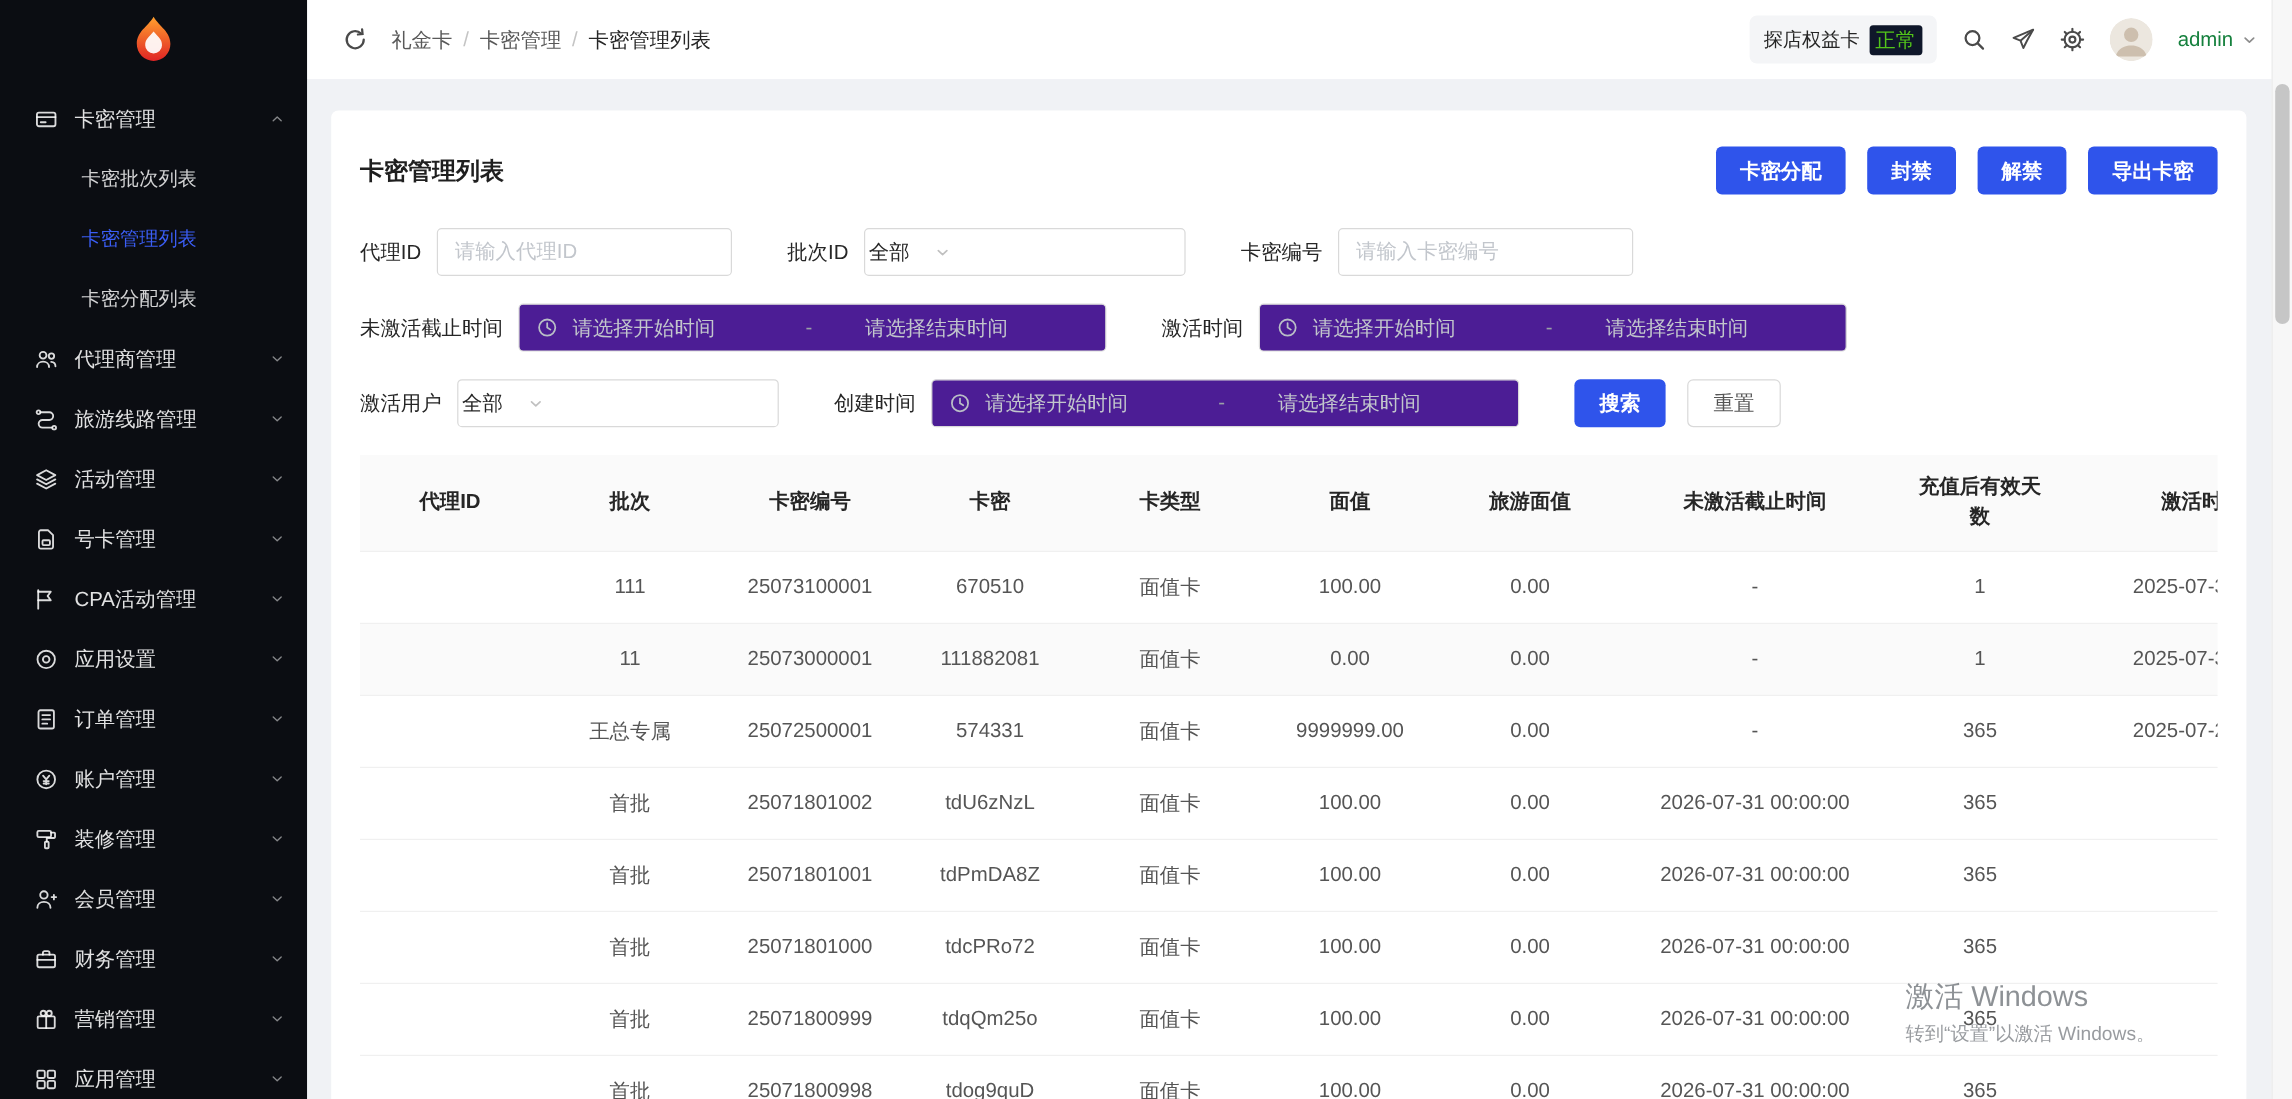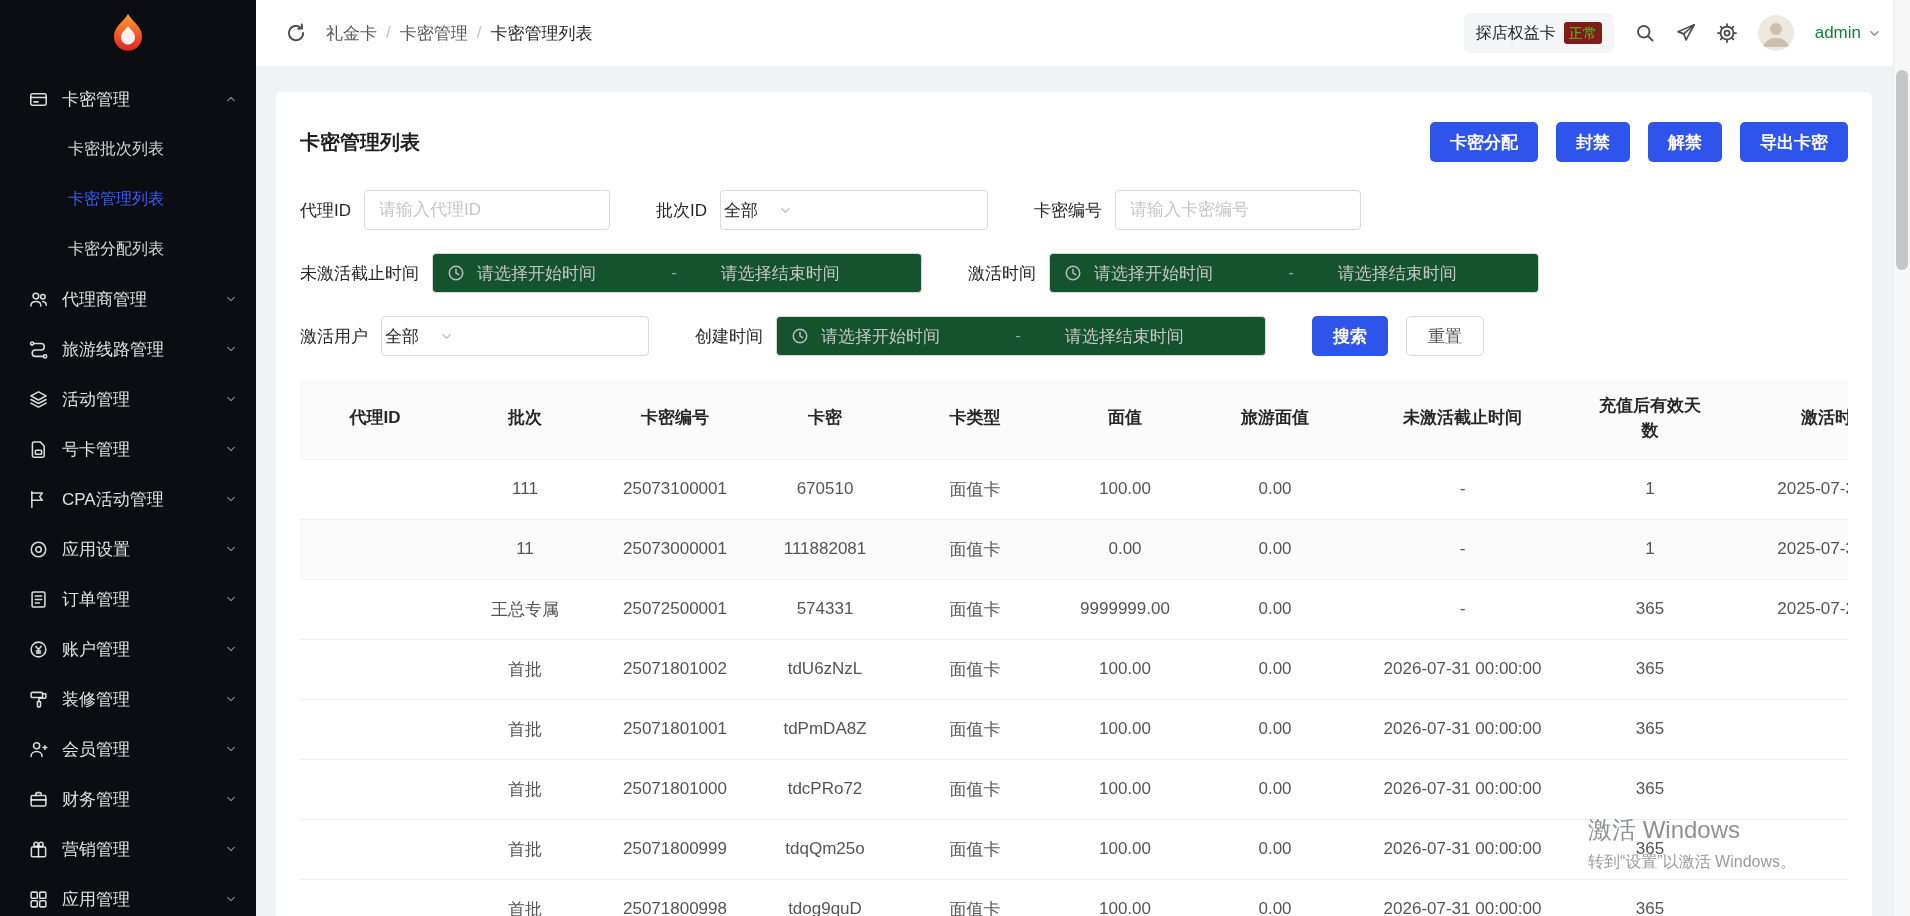--- a/index.html
+++ b/index.html
@@ -20,21 +20,21 @@
   
   .main { flex:1; display:flex; flex-direction:column; min-width:0; }
   .topbar { height:66px; background:#fff; display:flex; align-items:center; padding:0 28px 0 30px; flex-shrink:0; }
   .icon-btn { display:flex; align-items:center; color:#4a4a4a; cursor:pointer; background:none; border:none; }
   .breadcrumb { display:flex; align-items:center; margin-left:20px; font-size:17px; gap:9px; }
   .crumb { color:#595959; cursor:pointer; }
   .crumb.current { color:#262626; cursor:default; }
   .crumb-sep { color:#c4c4c4; }
   .topbar-right { margin-left:auto; display:flex; align-items:center; gap:21px; }
   .pill { background:#f4f5f7; border-radius:6px; height:40px; display:flex; align-items:center; padding:0 12px; gap:8px; font-size:16px; color:#262626; cursor:pointer; }
-  .badge { background:#7f1d1d; color:#52c41a; font-size:14px; line-height:1; padding:4px 5px; border-radius:3px; }
+  .badge { background:#0f172a; color:#52c41a; font-size:17px; line-height:1; padding:4px 5px; border-radius:3px; }
   .avatar { width:36px; height:36px; border-radius:50%; overflow:hidden; display:flex; cursor:pointer; }
   .user { display:flex; align-items:center; gap:6px; font-size:17px; color:#15803d; cursor:pointer; }
   .user .chev { color:#8c8c8c; display:flex; }
 
   
   .content { flex:1; background:#f0f2f5; padding:26px 38px 0 20px; position:relative; overflow:hidden; }
   .card { background:#fff; border-radius:6px; padding:0 24px; height:1200px; }
   .card-head { display:flex; align-items:center; justify-content:space-between; padding:30px 0 28px; }
   .page-title { font-size:20px; font-weight:700; color:#1f1f1f; }
   .actions { display:flex; gap:18px; }
@@ -43,21 +43,21 @@
   .btn-default { background:#fff; color:#555; border:1px solid #d9d9d9; padding:0 21px; }
 
   
   .filter-row { display:flex; align-items:center; margin-bottom:23px; }
   .f-group { display:flex; align-items:center; margin-right:46px; }
   .f-label { font-size:17px; color:#262626; margin-right:13px; white-space:nowrap; }
   .f-input { width:246px; height:40px; border:1px solid #d9d9d9; border-radius:4px; padding:0 14px; font-size:17px; font-family:inherit; color:#262626; outline:none; }
   .f-input::placeholder { color:#c2c6cc; }
   .f-select { width:268px; height:40px; border:1px solid #d9d9d9; border-radius:4px; background:#fff; display:flex; align-items:center; justify-content:flex-start; padding:0 3px; font-size:17px; cursor:pointer;gap:20px; }
   .f-select .chev { color:#c0c0c0; display:flex; }
-  .f-range { width:490px; height:40px; border:1px solid #d9d9d9; border-radius:4px; background:#14532d; display:flex; align-items:center; padding:0 14px; font-size:17px; cursor:text; }
+  .f-range { width:490px; height:40px; border:1px solid #d9d9d9; border-radius:4px; background:#4c1d95; display:flex; align-items:center; padding:0 14px; font-size:17px; cursor:text; }
   .f-range .clock { color:#b9bec6; display:flex; margin-right:12px; }
   .f-range .ph { color:#c2c6cc; white-space:nowrap; }
   .f-range .ph.start { flex:1; }
   .f-range .sep { color:#9aa0a6; margin:0 8px; }
   .f-range .ph.end { flex:1; padding-left:36px; }
   .search-group .btn + .btn { margin-left:18px; }
   .btn-search { width:76px; }
 
   
   .table-wrap { overflow:hidden; }

